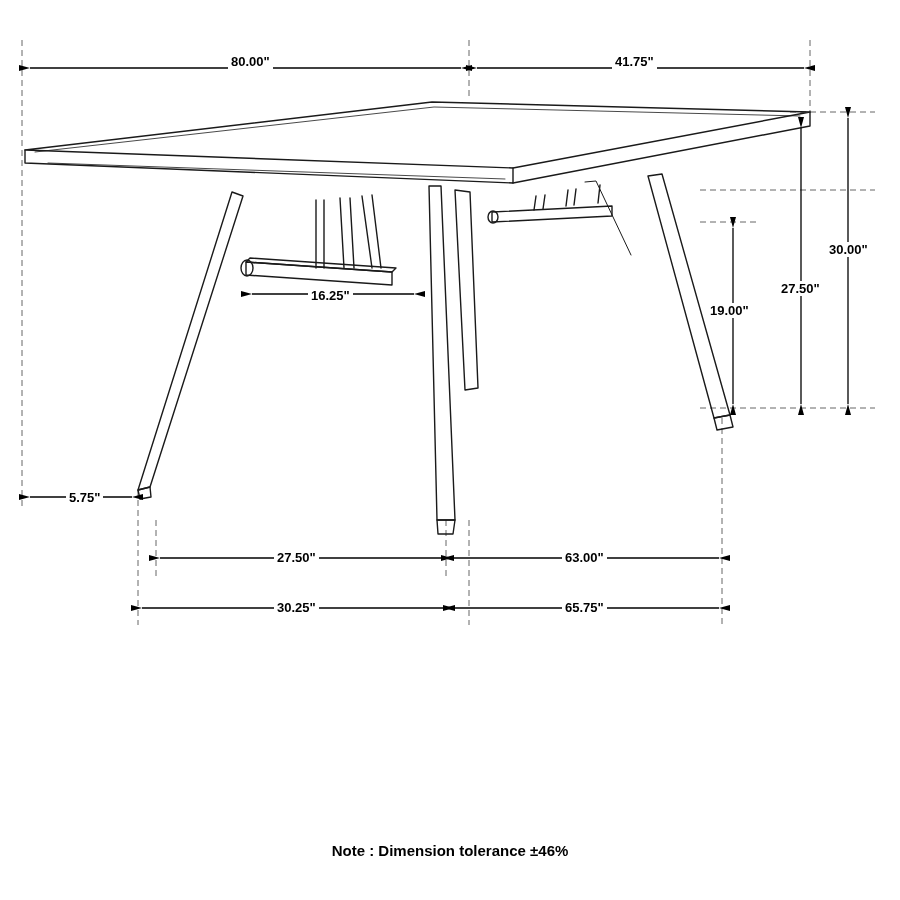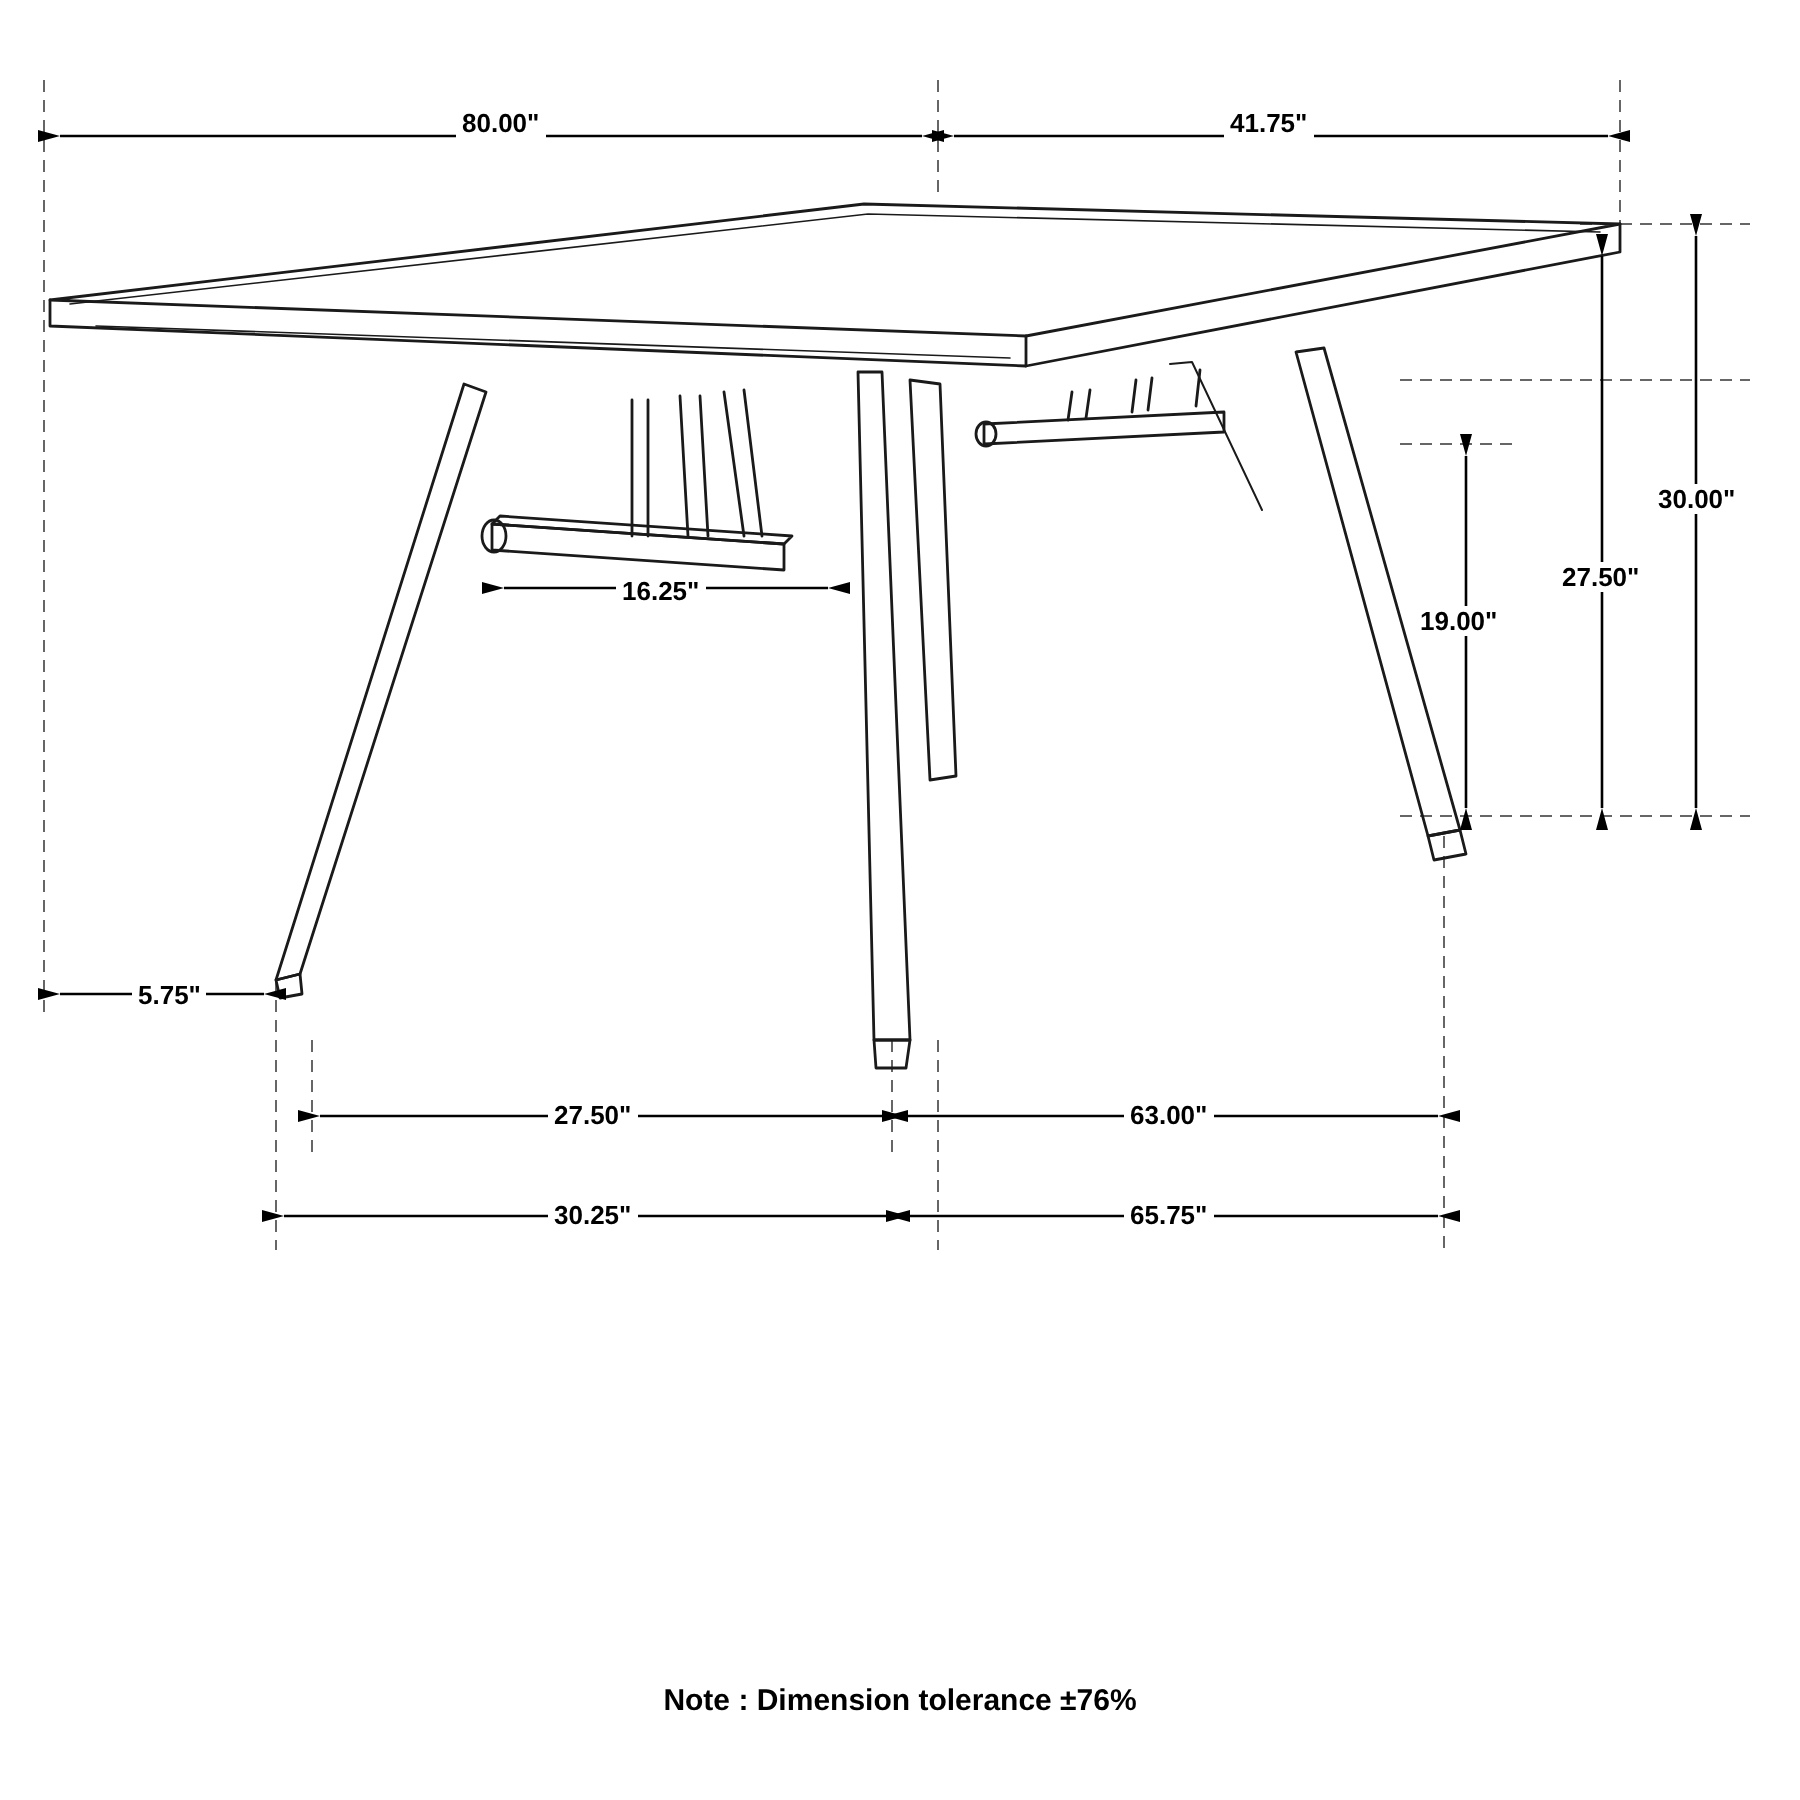--- a/index.html
+++ b/index.html
@@ -140,15 +140,15 @@
   <div class="dim-label" style="left:308px; top:288px;">16.25"</div>
   <div class="dim-label" style="left:826px; top:242px;">30.00"</div>
   <div class="dim-label" style="left:778px; top:281px;">27.50"</div>
   <div class="dim-label" style="left:707px; top:303px;">19.00"</div>
   <div class="dim-label" style="left:66px;  top:490px;">5.75"</div>
   <div class="dim-label" style="left:274px; top:550px;">27.50"</div>
   <div class="dim-label" style="left:562px; top:550px;">63.00"</div>
   <div class="dim-label" style="left:274px; top:600px;">30.25"</div>
   <div class="dim-label" style="left:562px; top:600px;">65.75"</div>
 
-  <div class="note">Note : Dimension tolerance ±76%</div>
+  <div class="note">Note : Dimension tolerance ±46%</div>
 
 </div>
 
 </body></html>

